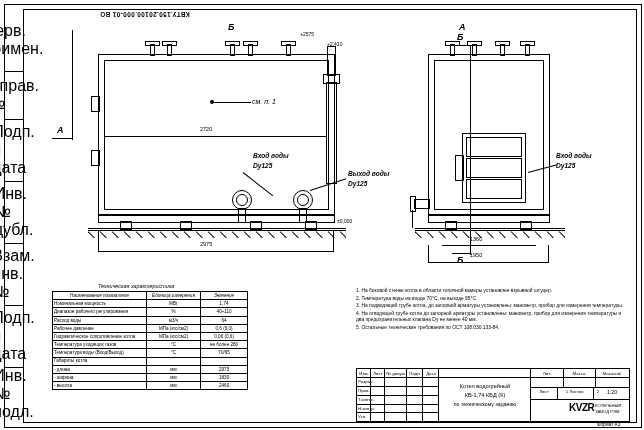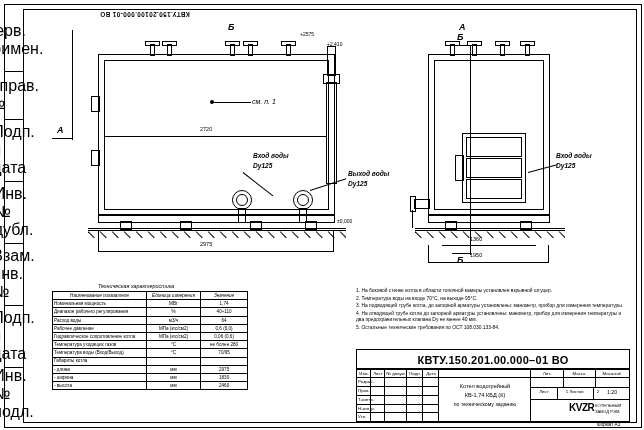--- a/index.html
+++ b/index.html
@@ -315,23 +315,20 @@
   </table>
 
   <div id="notes">
     <div>1. На боковой стенке котла в области топочной камеры установлен взрывной штуцер.</div>
     <div>2. Температура воды на входе 70°С, на выходе 95°С.</div>
     <div>3. На подводящий трубе котла, до запорной арматуры установлены: манометр, прибор для измерения температуры.</div>
     <div>4. На отводящей трубе котла до запорной арматуры установлены: манометр, прибор для измерения температуры и два предохранительных клапана Dy не менее 40 мм.</div>
     <div>5. Остальные технические требования по ОСТ 108.030.133-84.</div>
   </div>
 
-  <div id="codebox">
-    <span>КВТУ.150.201.00.000–01 ВО</span>
-  </div>
 
   <div id="stamp">
 
     <div class="col" style="left:0;width:14px;"></div>
     <div class="col" style="left:14px;width:14px;"></div>
     <div class="col" style="left:28px;width:22px;"></div>
     <div class="col" style="left:50px;width:16px;"></div>
     <div class="col" style="left:66px;width:16px;"></div>
     <div class="col" style="left:82px;width:92px;"></div>
     <div class="col" style="left:174px;width:98px;border-right:none;"></div>

